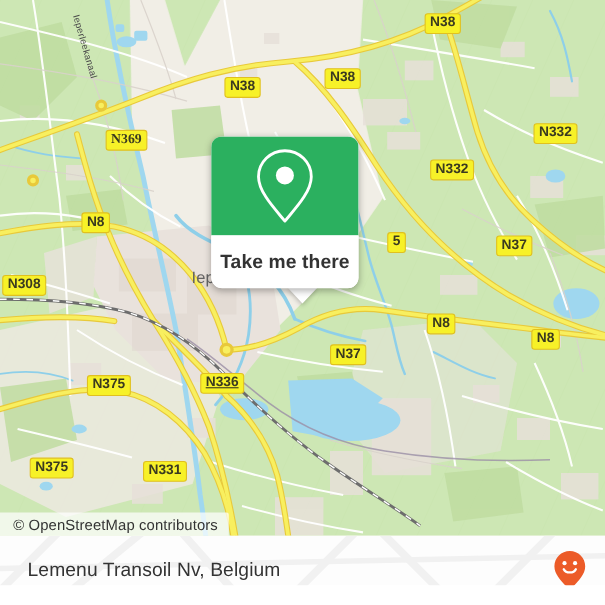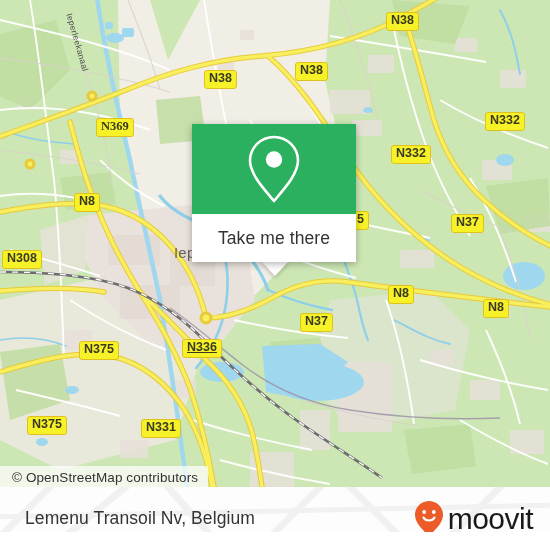--- a/index.html
+++ b/index.html
@@ -48,24 +48,25 @@
   .waterlbl{
     position:absolute;
     color:#4a4a4a;
     font-size:8.5px;
     white-space:nowrap;
     letter-spacing:.3px;
   }
 
   
   .card{
-    position:absolute;left:192px;top:124px;width:164px;
+    position:absolute;left:192px;top:124px;width:134px;
     box-shadow:0 2px 7px rgba(0,0,0,.30);
-    border-radius:0;overflow:hidden;
+    border-radius:10px;overflow:hidden;
     background:#fff;
+    font-weight:bold;
   }
   .card-top{
     background:#2bb05f;height:90px;
     display:flex;align-items:center;justify-content:center;
   }
   .card-btn{
     background:#fff;height:48px;
     display:flex;align-items:center;justify-content:center;
     color:#333;font-size:17.5px;letter-spacing:.1px;
     cursor:pointer;
@@ -291,21 +292,21 @@
     <div class="shield" style="left:74px;top:193px;"><span>N8</span></div>
     <div class="shield" style="left:451px;top:214px;"><span>N37</span></div>
     <div class="shield" style="left:352px;top:211px;"><span>5</span></div>
     <div class="shield" style="left:2px;top:250px;"><span>N308</span></div>
     <div class="shield" style="left:388px;top:285px;"><span>N8</span></div>
     <div class="shield" style="left:483px;top:299px;"><span>N8</span></div>
     <div class="shield" style="left:300px;top:313px;"><span>N37</span></div>
     <div class="shield" style="left:79px;top:341px;"><span>N375</span></div>
     <div class="shield" style="left:182px;top:339px;text-decoration:underline;"><span>N336</span></div>
     <div class="shield" style="left:27px;top:416px;"><span>N375</span></div>
-    <div class="shield" style="left:130px;top:419px;margin-left:11px;"><span>N331</span></div>
+    <div class="shield" style="left:130px;top:419px;"><span>N331</span></div>
 
     <div class="attrib">
       <span>© OpenStreetMap contributors</span>
     </div>
   </div>
 
   <div class="card-tail"></div>
   <div class="card">
     <div class="card-top">
       <svg width="58" height="72" viewBox="0 0 58 72">
@@ -334,17 +335,16 @@
     <div class="footer-title">
       <span>Lemenu Transoil Nv, Belgium</span>
     </div>
     <div class="brand">
       <svg width="30" height="38" viewBox="0 0 30 38">
         <path d="M15 1 C 7.3 1, 1 7.2, 1 14.8 C 1 24.2, 11 31, 15 37 C 19 31, 29 24.2, 29 14.8 C 29 7.2, 22.7 1, 15 1 Z" fill="#ec5b28"></path>
         <circle cx="10.2" cy="12" r="1.9" fill="#ffffff"></circle>
         <circle cx="19.8" cy="12" r="1.9" fill="#ffffff"></circle>
         <path d="M9.5 17.5 C 11.4 21.4, 18.6 21.4, 20.5 17.5" fill="none" stroke="#ffffff" stroke-width="2.1" stroke-linecap="round"></path>
       </svg>
-      <span class="brand-word">moovit</span>
     </div>
   </div>
 
 </div>
 
 </body></html>

